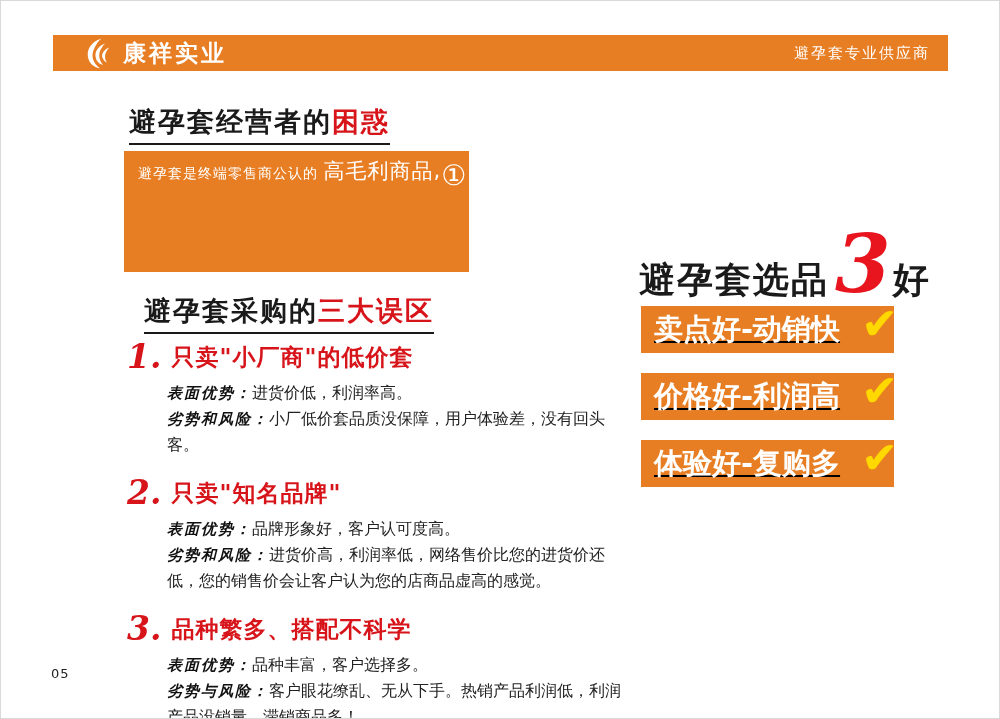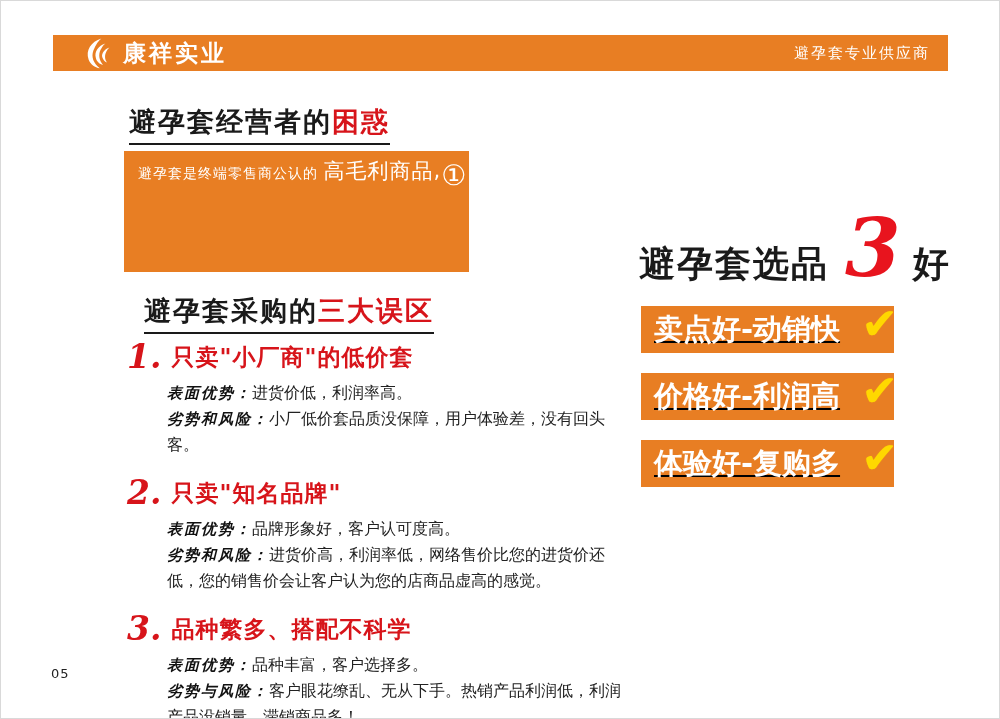--- a/index.html
+++ b/index.html
@@ -47,21 +47,21 @@
     font-size:33px; line-height:30px; margin-right:10px; flex:0 0 auto;
   }
   .item-title { color:#d7141a; font-size:23px; font-weight:bold; letter-spacing:1px; line-height:30px; }
   .item-detail { margin:8px 0 0 40px; width:455px; font-size:16px; line-height:25px; color:#222222; }
   .detail-label {
     font-family:"DejaVu Serif", serif; font-style:italic; font-weight:bold;
     font-size:15px; color:#111111; letter-spacing:2px;
   }
 
   
-  .sel-headline { position:absolute; left:638px; top:212px; display:flex; align-items:baseline; height:70px;gap:10px; }
+  .sel-headline { position:absolute; left:638px; top:228px; display:flex; align-items:baseline; height:70px; }
   .sel-black { font-size:36px; font-weight:bold; color:#1a1a1a; letter-spacing:2px; }
   .sel-number {
     font-family:"DejaVu Serif", serif; font-style:italic; font-weight:bold;
     font-size:80px; line-height:70px; color:#e8141e; margin:0 2px 0 6px;
   }
   .sel-points { position:absolute; left:640px; top:305px;text-decoration:underline; }
   .sel-bar {
     position:relative; width:253px; height:47px; background:#e87e23;
     margin-bottom:20px; display:flex; align-items:center; padding-left:13px;
   }

